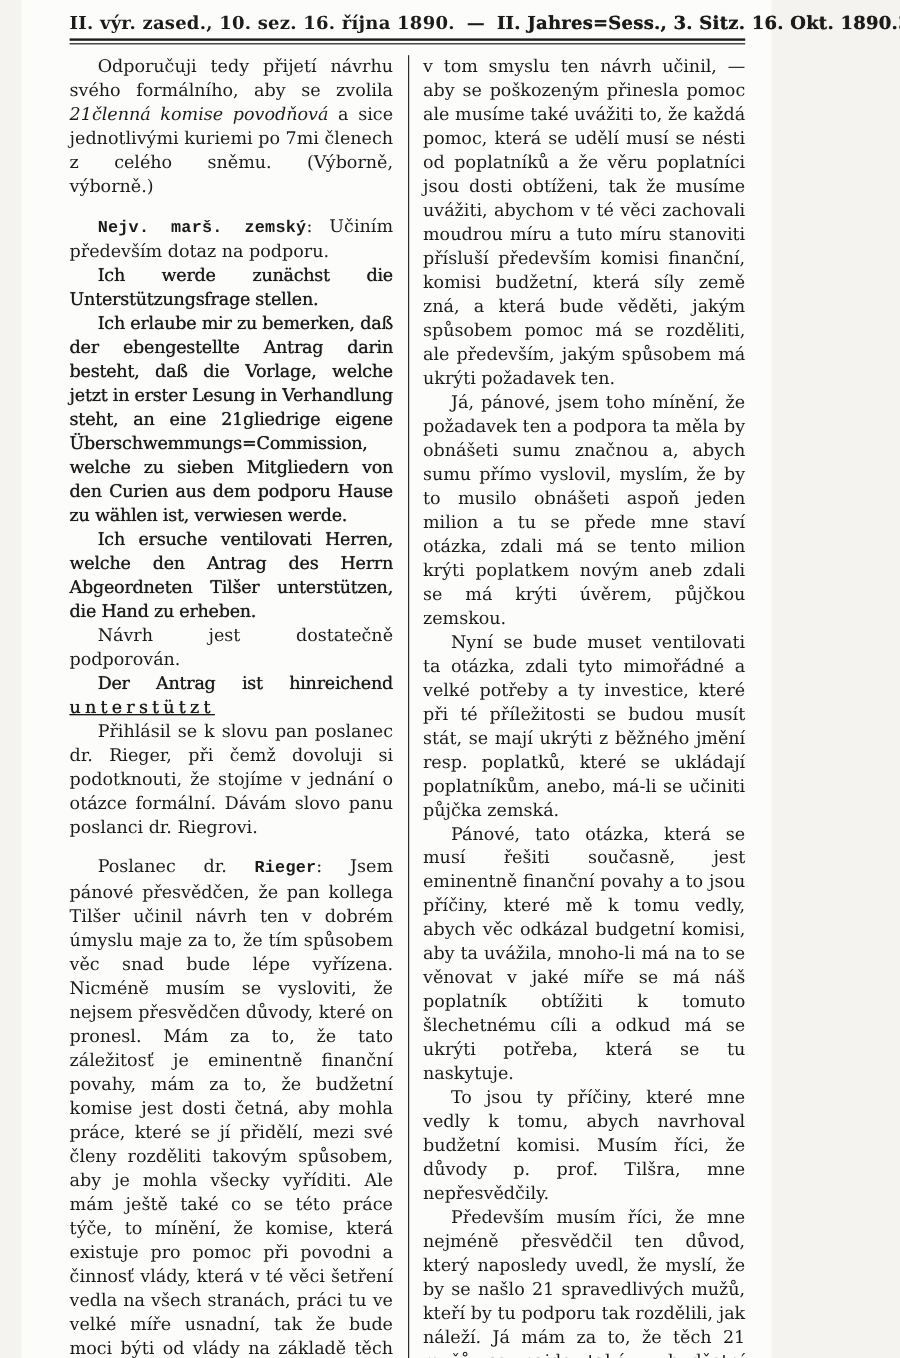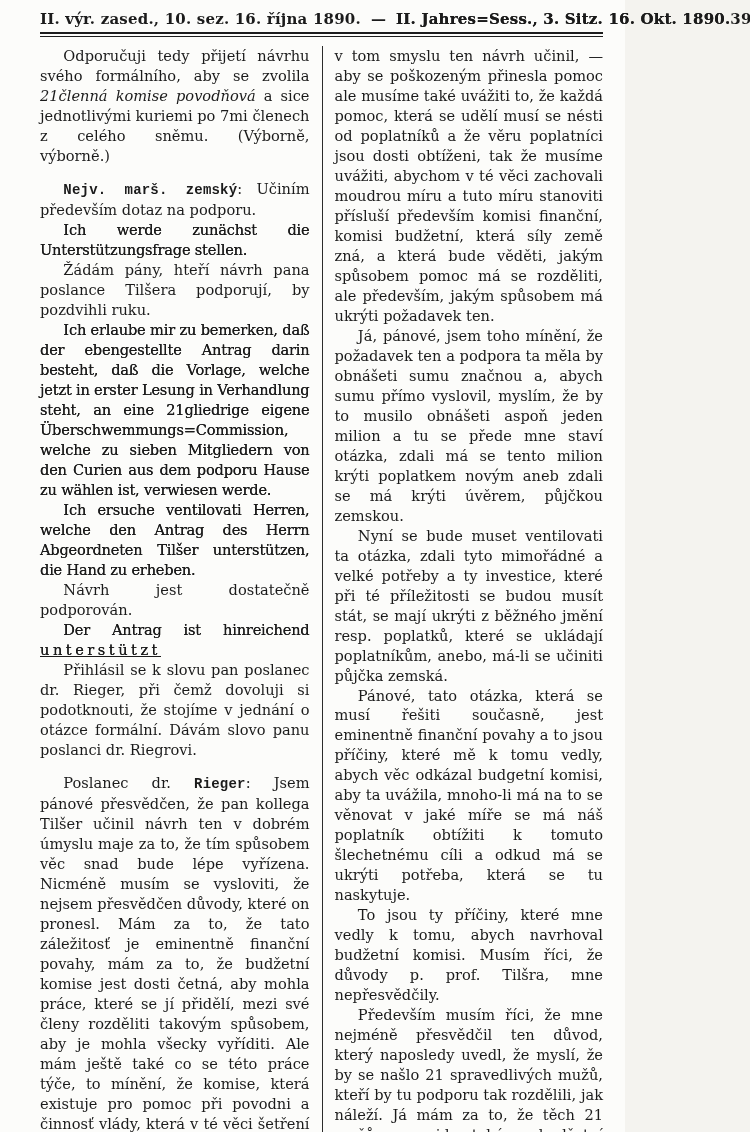--- a/index.html
+++ b/index.html
@@ -5,20 +5,21 @@
   html, body { margin:0; padding:0; background:#f4f3ef; }
   body {
     width:750px; height:1132px; overflow:hidden;
     font-family:"DejaVu Serif", serif;
     color:#1b1b1b;
   }
   .page {
     width:625px; height:1132px; box-sizing:border-box;
     background:#fcfcfa;
     padding:10px 22px 0 40px;
+    margin-left:18px;
   }
   .header-row {
     display:flex; align-items:baseline; white-space:nowrap;
     font-weight:bold; font-size:15px; letter-spacing:0.2px;
   }
   .header-german { margin-left:10px; text-shadow:0 0 0.6px currentColor; }
   .header-sep { margin-left:10px; }
   .page-number { margin-left:auto; }
   .rule {
     margin-top:4px; height:2px;
@@ -56,21 +57,20 @@
     <span class="page-number">397</span>
   </div>
 
   <div class="rule"></div>
 
   <div class="columns">
     <div class="col col-left">
         <p class="para"><span>Odporučuji tedy přijetí návrhu svého formálního, aby se zvolila </span><span class="italic">21členná komise povodňová</span><span> a sice jednotlivými kuriemi po 7mi členech z celého sněmu. (Výborně, výborně.)</span></p>
         <p class="para space-before"><span class="bold">Nejv. marš. zemský</span><span>: Učiním především dotaz na podporu.</span></p>
         <p class="para"><span class="fraktur">Ich werde zunächst die Unterstützungsfrage stellen.</span></p>
-        <p class="para"><span>Žádám pány, hteří návrh pana poslance Tilšera podporují, by pozdvihli ruku.</span></p>
         <p class="para"><span class="fraktur">Ich erlaube mir zu bemerken, daß der ebengestellte Antrag darin besteht, daß die Vorlage, welche jetzt in erster Lesung in Verhandlung steht, an eine 21gliedrige eigene Überschwemmungs=Commission, welche zu sieben Mitgliedern von den Curien aus dem podporu Hause zu wählen ist, verwiesen werde.</span></p>
         <p class="para"><span class="fraktur">Ich ersuche ventilovati Herren, welche den Antrag des Herrn Abgeordneten Tilšer unterstützen, die Hand zu erheben.</span></p>
         <p class="para"><span>Návrh jest dostatečně podporován.</span></p>
         <p class="para"><span class="fraktur">Der Antrag ist hinreichend </span><span class="fraktur spaced">unterstützt</span></p>
         <p class="para"><span>Přihlásil se k slovu pan poslanec dr. Rieger, při čemž dovoluji si podotknouti, že stojíme v jednání o otázce formální. Dávám slovo panu poslanci dr. Riegrovi.</span></p>
         <p class="para space-before"><span>Poslanec dr. </span><span class="bold">Rieger</span><span>: Jsem pánové přesvědčen, že pan kollega Tilšer učinil návrh ten v dobrém úmyslu maje za to, že tím spůsobem věc snad bude lépe vyřízena. Nicméně musím se vysloviti, že nejsem přesvědčen důvody, které on pronesl. Mám za to, že tato záležitosť je eminentně finanční povahy, mám za to, že budžetní komise jest dosti četná, aby mohla práce, které se jí přidělí, mezi své členy rozděliti takovým spůsobem, aby je mohla všecky vyříditi. Ale mám ještě také co se této práce týče, to mínění, že komise, která existuje pro pomoc při povodni a činnosť vlády, která v té věci šetření vedla na všech stranách, práci tu ve velké míře usnadní, tak že bude moci býti od vlády na základě těch vyšetření podáno komisi budžetní dobrozdání a celý obraz škod, které byly tu a tam učiněny, tak že snad dle této práce budžetní komise si bude moci učiniti úsudek, kde a kam by se měla pomoc obrátit. Mám ale také za to, že jest velmi potřebí uvažovati jak daleko v té věci může zemský fond jíti; je to zajisté krásné a šlechetné, — však jsem</span></p>
       </div>
     <div class="col col-right">
         <p class="para no-indent"><span>v tom smyslu ten návrh učinil, — aby se poškozeným přinesla pomoc ale musíme také uvážiti to, že každá pomoc, která se udělí musí se nésti od poplatníků a že věru poplatníci jsou dosti obtíženi, tak že musíme uvážiti, abychom v té věci zachovali moudrou míru a tuto míru stanoviti přísluší především komisi finanční, komisi budžetní, která síly země zná, a která bude věděti, jakým spůsobem pomoc má se rozděliti, ale především, jakým spůsobem má ukrýti požadavek ten.</span></p>
         <p class="para"><span>Já, pánové, jsem toho mínění, že požadavek ten a podpora ta měla by obnášeti sumu značnou a, abych sumu přímo vyslovil, myslím, že by to musilo obnášeti aspoň jeden milion a tu se přede mne staví otázka, zdali má se tento milion krýti poplatkem novým aneb zdali se má krýti úvěrem, půjčkou zemskou.</span></p>

